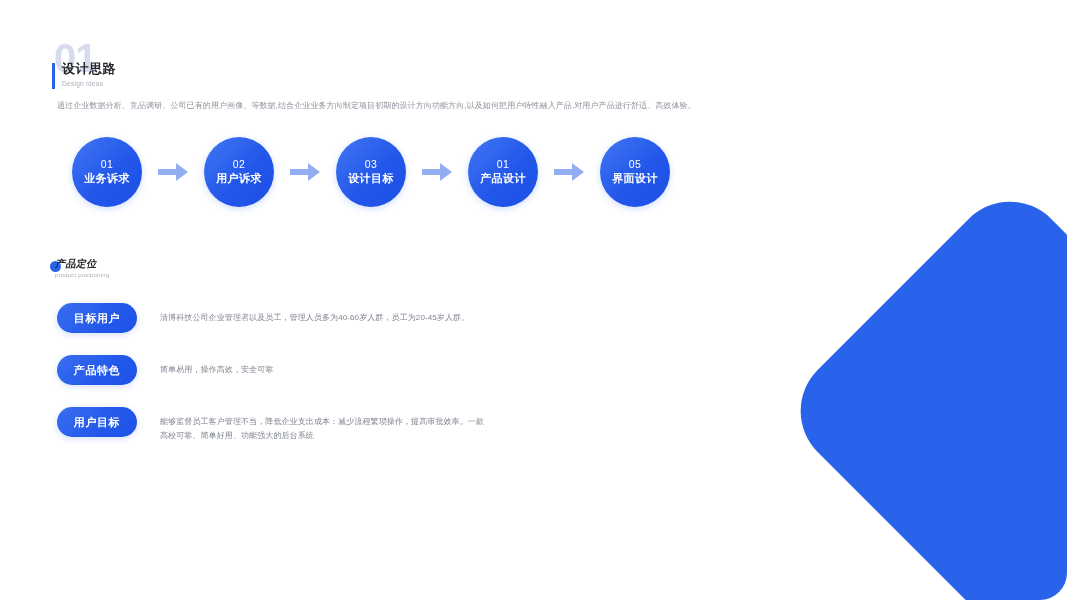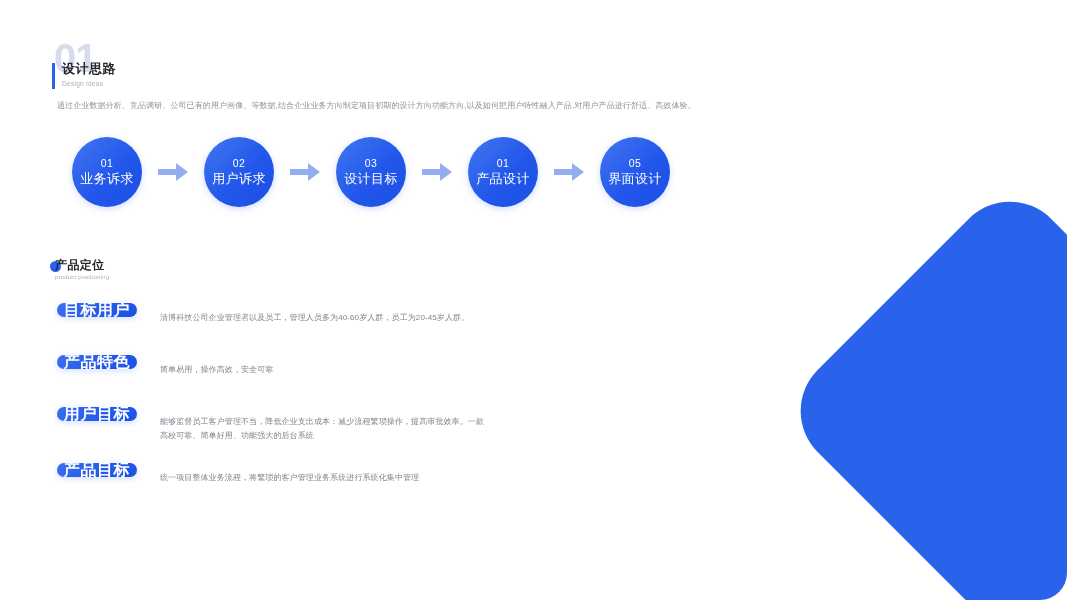--- a/index.html
+++ b/index.html
@@ -131,22 +131,22 @@
   }
 
   .flow-num {
     font-size: 10.5px;
     font-weight: 400;
     line-height: 1.2;
     letter-spacing: 0.5px;
   }
 
   .flow-label {
-    font-size: 13px;
-    font-weight: 400;
+    font-size: 11px;
+    font-weight: 700;
     line-height: 1.25;
     margin-top: 2px;
     letter-spacing: 0.4px;
   }
 
   .flow-arrow {
     width: 62px;
     display: flex;
     align-items: center;
     justify-content: center;
@@ -170,26 +170,27 @@
     width: 11px;
     height: 11px;
     border-radius: 50%;
     background: #2962eb;
     z-index: 0;
   }
 
   .pp-title-cn {
     position: relative;
     z-index: 1;
-    font-size: 12px;
+    font-size: 10px;
     font-weight: 700;
     color: #24262b;
     line-height: 1.2;
     padding-left: 5px;
     letter-spacing: 0.4px;
+    font-style: italic;
   }
 
   .pp-title-en {
     position: relative;
     z-index: 1;
     font-size: 6px;
     color: #a9aeb8;
     letter-spacing: 0.2px;
     padding-left: 5px;
     margin-top: 2px;
@@ -206,25 +207,25 @@
 
   .pp-row {
     display: flex;
     align-items: flex-start;
     margin-bottom: 20px;
     min-height: 32px;
   }
 
   .pp-pill {
     width: 80px;
-    height: 14px;
+    height: 30px;
     border-radius: 16px;
     background: linear-gradient(135deg, #3a6ef0 0%, #2259ea 60%, #1d51e7 100%);
     color: #ffffff;
-    font-size: 16px;
+    font-size: 11px;
     font-weight: 700;
     letter-spacing: 0.6px;
     display: flex;
     align-items: center;
     justify-content: center;
     flex: none;
     box-shadow: 0 2px 6px rgba(41,98,235,0.2);
   }
 
   .pp-text {
@@ -335,22 +336,16 @@
 
 
     <div class="pp-row">
       <div class="pp-pill">用户目标</div>
       <div class="pp-text">
         <span>能够监督员工客户管理不当，降低企业支出成本：减少流程繁琐操作，提高审批效率。一款</span>
         <span class="line2">高校可靠、简单好用、功能强大的后台系统</span>
       </div>
     </div>
 
-    <div class="pp-row">
-      <div class="pp-pill">产品目标</div>
-      <div class="pp-text">
-        <span>统一项目整体业务流程，将繁琐的客户管理业务系统进行系统化集中管理</span>
-      </div>
-    </div>
 
   </div>
 
 </div>
 
 </body></html>

